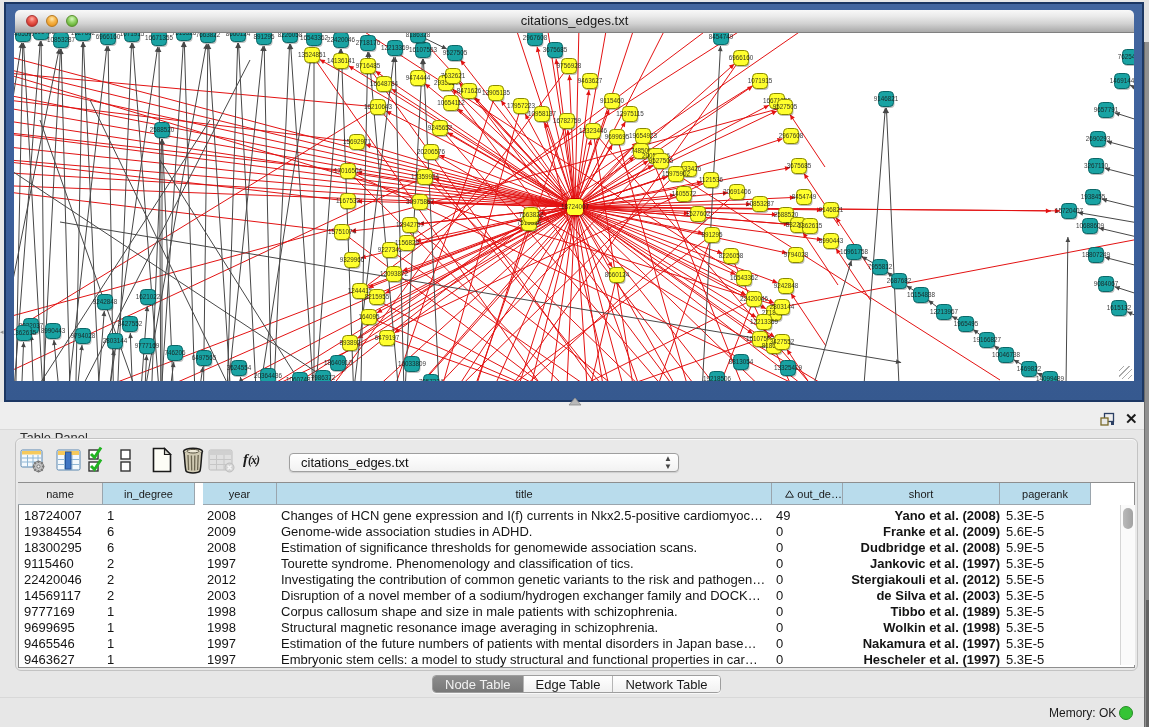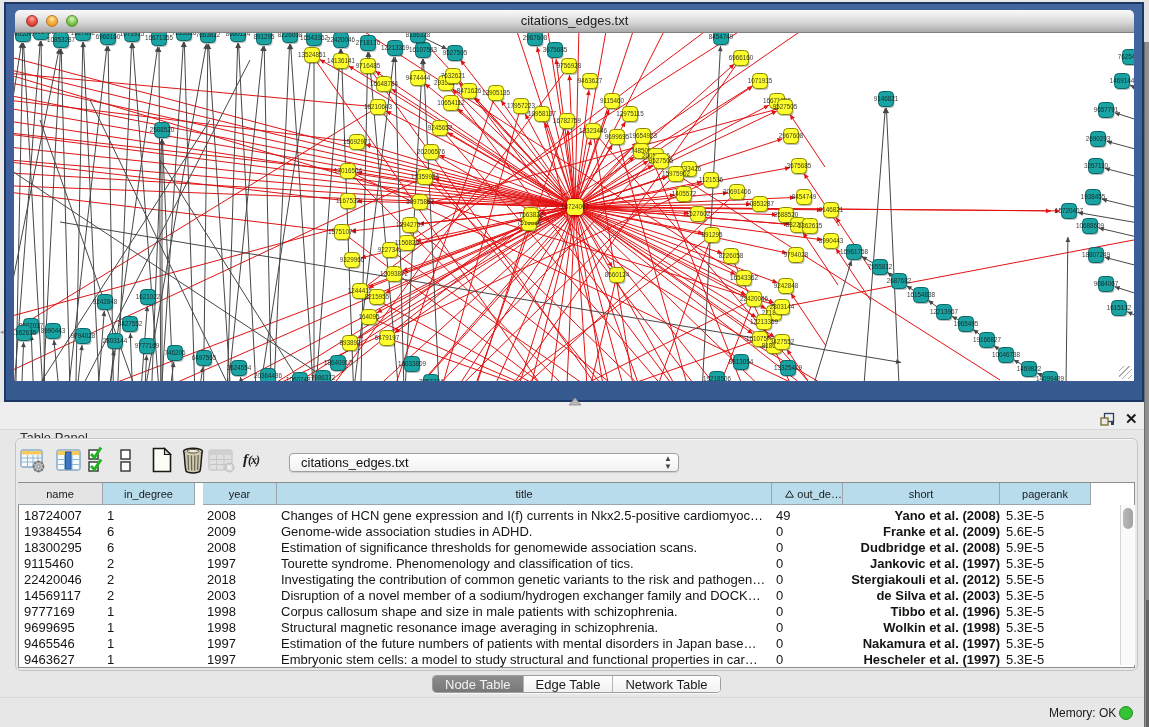--- a/index.html
+++ b/index.html
@@ -1096,42 +1096,42 @@
 <span class="td" style="left:107px">2</span>
 <span class="td" style="left:207px">1997</span>
 <span class="td" style="left:281px">Tourette syndrome. Phenomenology and classification of tics.</span>
 <span class="td" style="left:776px">0</span>
 <span class="td tdc" style="left:843px;width:157px">Jankovic et al. (1997)</span>
 <span class="td" style="left:1006px">5.3E-5</span>
 </div>
 <div class="tr" style="top:572px">
 <span class="td" style="left:24px">22420046</span>
 <span class="td" style="left:107px">2</span>
-<span class="td" style="left:207px">2018</span>
+<span class="td" style="left:207px">2012</span>
 <span class="td" style="left:281px">Investigating the contribution of common genetic variants to the risk and pathogen…</span>
 <span class="td" style="left:776px">0</span>
 <span class="td tdc" style="left:843px;width:157px">Stergiakouli et al. (2012)</span>
 <span class="td" style="left:1006px">5.5E-5</span>
 </div>
 <div class="tr" style="top:588px">
 <span class="td" style="left:24px">14569117</span>
 <span class="td" style="left:107px">2</span>
 <span class="td" style="left:207px">2003</span>
 <span class="td" style="left:281px">Disruption of a novel member of a sodium/hydrogen exchanger family and DOCK…</span>
 <span class="td" style="left:776px">0</span>
 <span class="td tdc" style="left:843px;width:157px">de Silva et al. (2003)</span>
 <span class="td" style="left:1006px">5.3E-5</span>
 </div>
 <div class="tr" style="top:604px">
 <span class="td" style="left:24px">9777169</span>
 <span class="td" style="left:107px">1</span>
 <span class="td" style="left:207px">1998</span>
 <span class="td" style="left:281px">Corpus callosum shape and size in male patients with schizophrenia.</span>
 <span class="td" style="left:776px">0</span>
-<span class="td tdc" style="left:843px;width:157px">Tibbo et al. (1996)</span>
+<span class="td tdc" style="left:843px;width:157px">Tibbo et al. (1989)</span>
 <span class="td" style="left:1006px">5.3E-5</span>
 </div>
 <div class="tr" style="top:620px">
 <span class="td" style="left:24px">9699695</span>
 <span class="td" style="left:107px">1</span>
 <span class="td" style="left:207px">1998</span>
 <span class="td" style="left:281px">Structural magnetic resonance image averaging in schizophrenia.</span>
 <span class="td" style="left:776px">0</span>
 <span class="td tdc" style="left:843px;width:157px">Wolkin et al. (1998)</span>
 <span class="td" style="left:1006px">5.3E-5</span>

